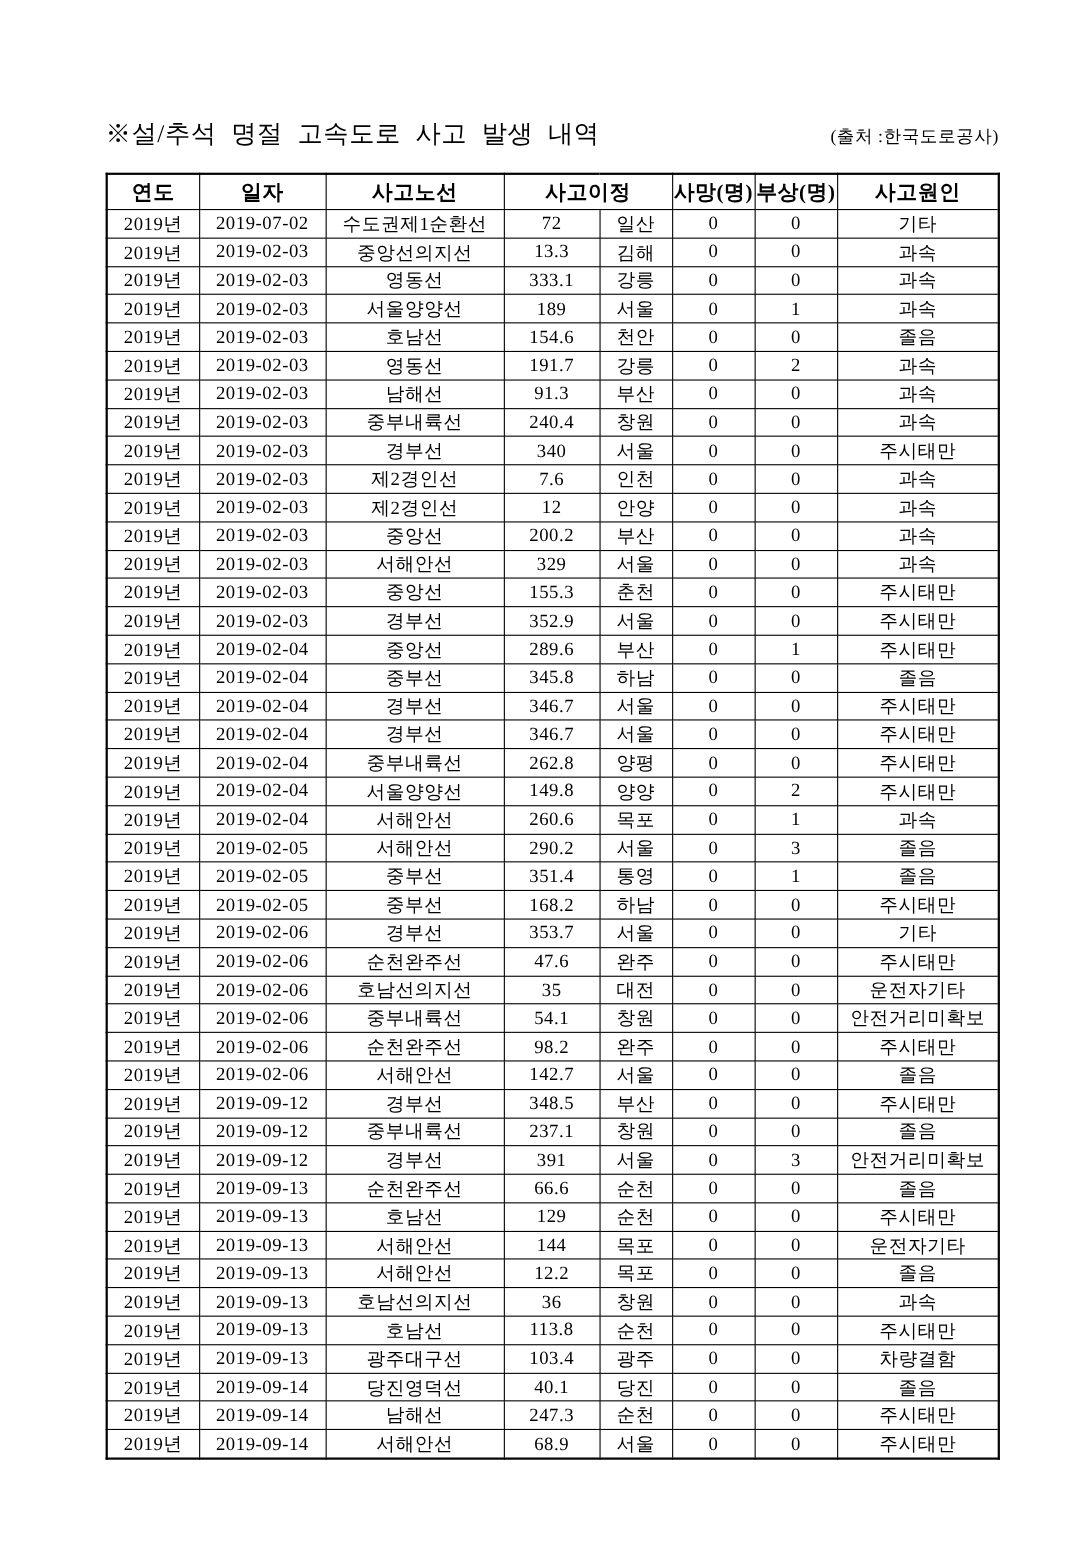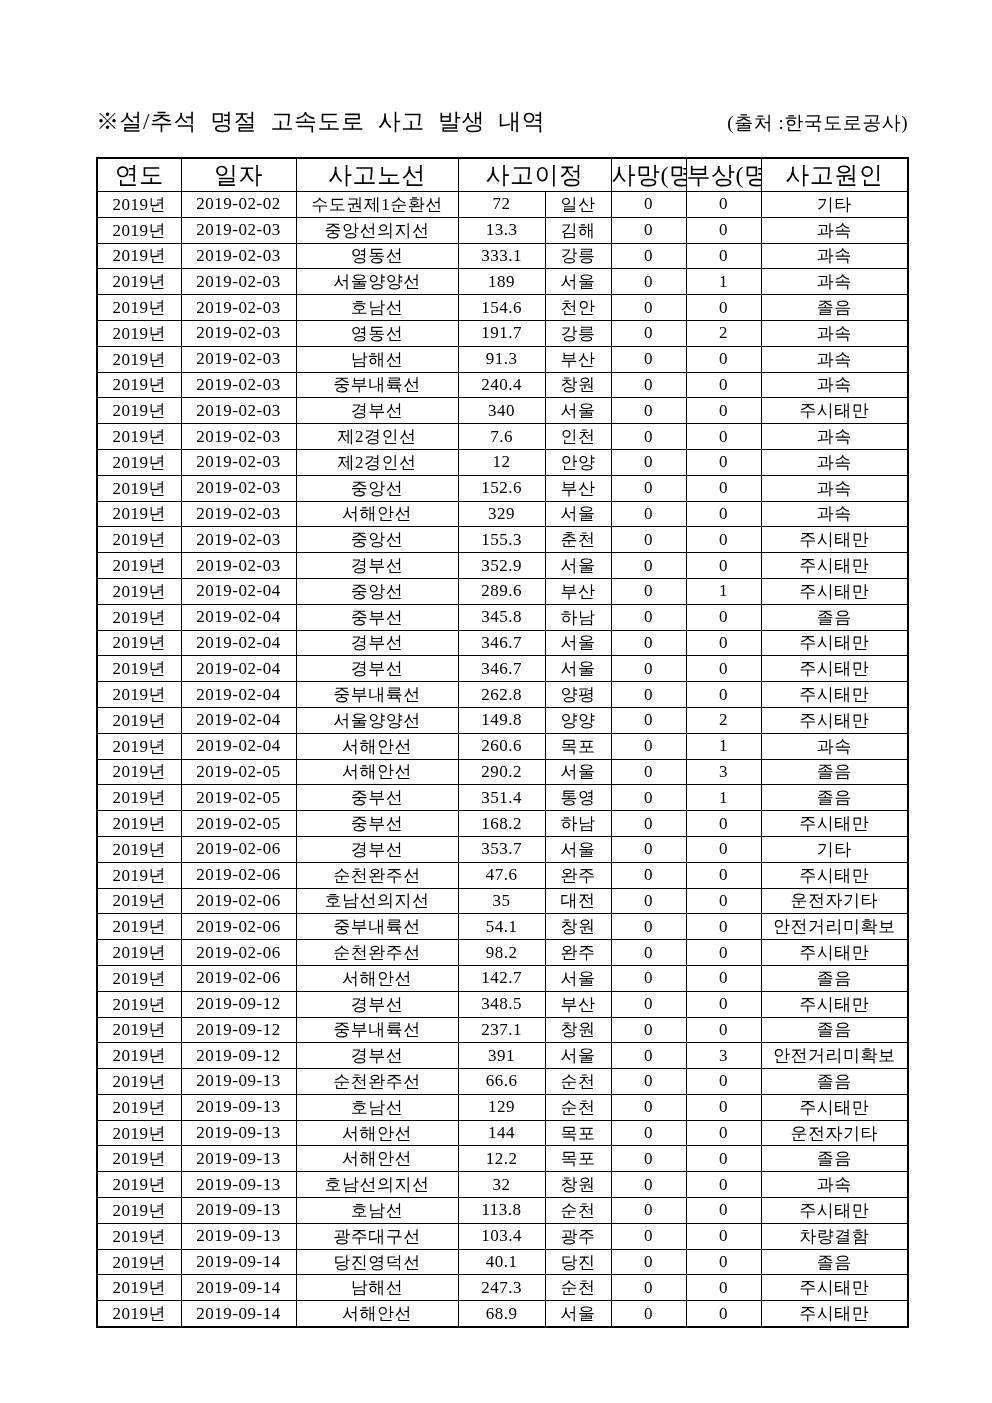--- a/index.html
+++ b/index.html
@@ -27,21 +27,21 @@
   }
   .doc-title {
     font-size: 23px;
     font-weight: 500;
     letter-spacing: 0.5px;
     word-spacing: 7px;
     white-space: nowrap;
     text-align: center;
   }
   .doc-source {
-    font-size: 19px;
+    font-size: 16px;
     letter-spacing: 0.5px;
     white-space: nowrap;
   }
   table.accident-table {
     position: absolute;
     left: 96px;
     top: 157px;
     width: 811px;
     border-collapse: collapse;
     table-layout: fixed;
@@ -51,22 +51,22 @@
   .accident-table td {
     border: 1px solid #000000;
     text-align: center;
     vertical-align: middle;
     padding: 0;
     white-space: nowrap;
     overflow: hidden;
   }
   .accident-table th {
     height: 31px;
-    font-size: 24px;
-    font-weight: normal;
+    font-size: 19px;
+    font-weight: bold;
     letter-spacing: 0.5px;
   }
   .accident-table td {
     height: 24.8px;
     font-size: 17px;
     letter-spacing: 0.5px;
   }
   col.c-year     { width: 84px;  }
   col.c-date     { width: 115px; }
   col.c-route    { width: 162px; }
@@ -105,21 +105,21 @@
         <th colspan="2">사고이정</th>
         <th>사망(명)</th>
         <th>부상(명)</th>
         <th>사고원인</th>
       </tr>
     </thead>
     <tbody>
 
         <tr>
           <td>2019년</td>
-          <td>2019-02-02</td>
+          <td>2019-07-02</td>
           <td>수도권제1순환선</td>
           <td>72</td>
           <td>일산</td>
           <td>0</td>
           <td>0</td>
           <td>기타</td>
         </tr>
 
         <tr>
           <td>2019년</td>
@@ -228,21 +228,21 @@
           <td>안양</td>
           <td>0</td>
           <td>0</td>
           <td>과속</td>
         </tr>
 
         <tr>
           <td>2019년</td>
           <td>2019-02-03</td>
           <td>중앙선</td>
-          <td>152.6</td>
+          <td>200.2</td>
           <td>부산</td>
           <td>0</td>
           <td>0</td>
           <td>과속</td>
         </tr>
 
         <tr>
           <td>2019년</td>
           <td>2019-02-03</td>
           <td>서해안선</td>
@@ -525,21 +525,21 @@
           <td>목포</td>
           <td>0</td>
           <td>0</td>
           <td>졸음</td>
         </tr>
 
         <tr>
           <td>2019년</td>
           <td>2019-09-13</td>
           <td>호남선의지선</td>
-          <td>32</td>
+          <td>36</td>
           <td>창원</td>
           <td>0</td>
           <td>0</td>
           <td>과속</td>
         </tr>
 
         <tr>
           <td>2019년</td>
           <td>2019-09-13</td>
           <td>호남선</td>

